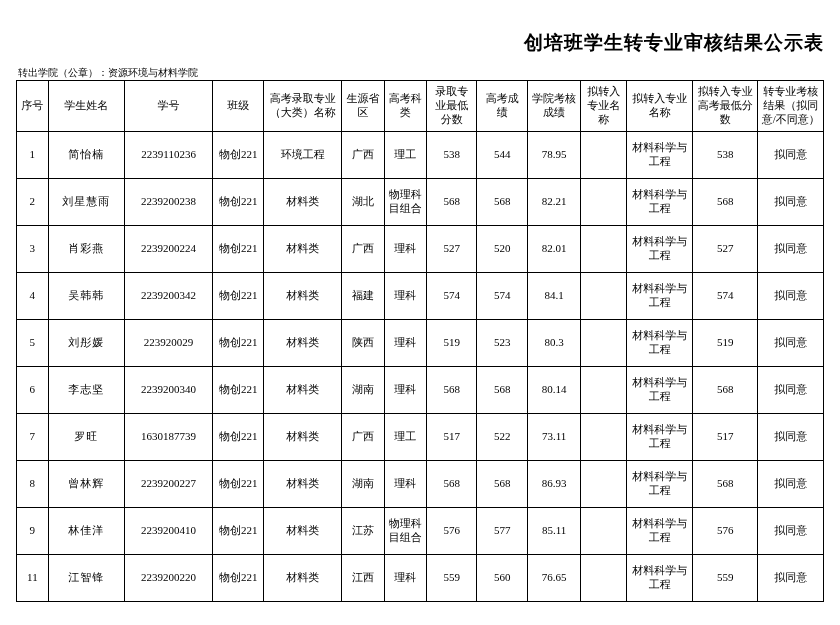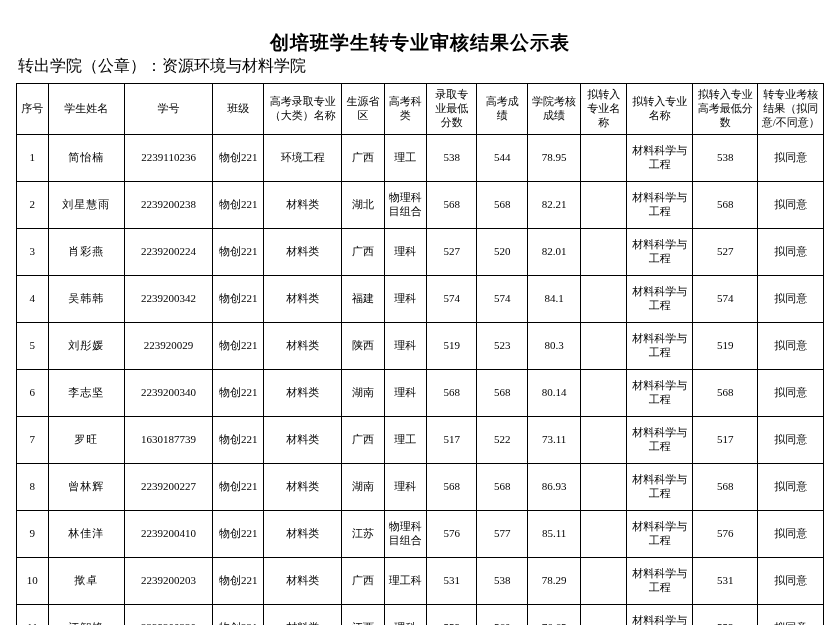--- a/index.html
+++ b/index.html
@@ -15,32 +15,33 @@
     overflow: hidden;
   }
   .page {
     width: 840px;
     height: 625px;
     position: relative;
     box-sizing: border-box;
     padding: 0 16px;
   }
   .doc-title {
-    text-align: center;
+    text-align: right;
     font-size: 19px;
     font-weight: bold;
     letter-spacing: 1px;
     margin-top: 30px;
+    margin-bottom: 10px;
   }
   .meta-row {
     display: flex;
     justify-content: space-between;
     align-items: center;
-    font-size: 16px;
-    margin-bottom: 6px;
+    font-size: 10px;
+    margin-bottom: 0;
     padding: 0 2px;
   }
   .meta-left { white-space: nowrap; }
   .meta-center { white-space: nowrap; }
   .meta-right { white-space: nowrap; }
 
   table.grid {
     border-collapse: collapse;
     width: 808px;
     table-layout: fixed;
@@ -265,36 +266,20 @@
           <td>物理科目组合</td>
           <td>576</td>
           <td>577</td>
           <td>85.11</td>
           <td></td>
           <td>材料科学与工程</td>
           <td>576</td>
           <td>拟同意</td>
         </tr>
         <tr>
-          <td>10</td>
-          <td class="name-cell">揿卓</td>
-          <td>2239200203</td>
-          <td>物创221</td>
-          <td>材料类</td>
-          <td>广西</td>
-          <td>理工科</td>
-          <td>531</td>
-          <td>538</td>
-          <td>78.29</td>
-          <td></td>
-          <td>材料科学与工程</td>
-          <td>531</td>
-          <td>拟同意</td>
-        </tr>
-        <tr>
           <td>11</td>
           <td class="name-cell">江智锋</td>
           <td>2239200220</td>
           <td>物创221</td>
           <td>材料类</td>
           <td>江西</td>
           <td>理科</td>
           <td>559</td>
           <td>560</td>
           <td>76.65</td>

